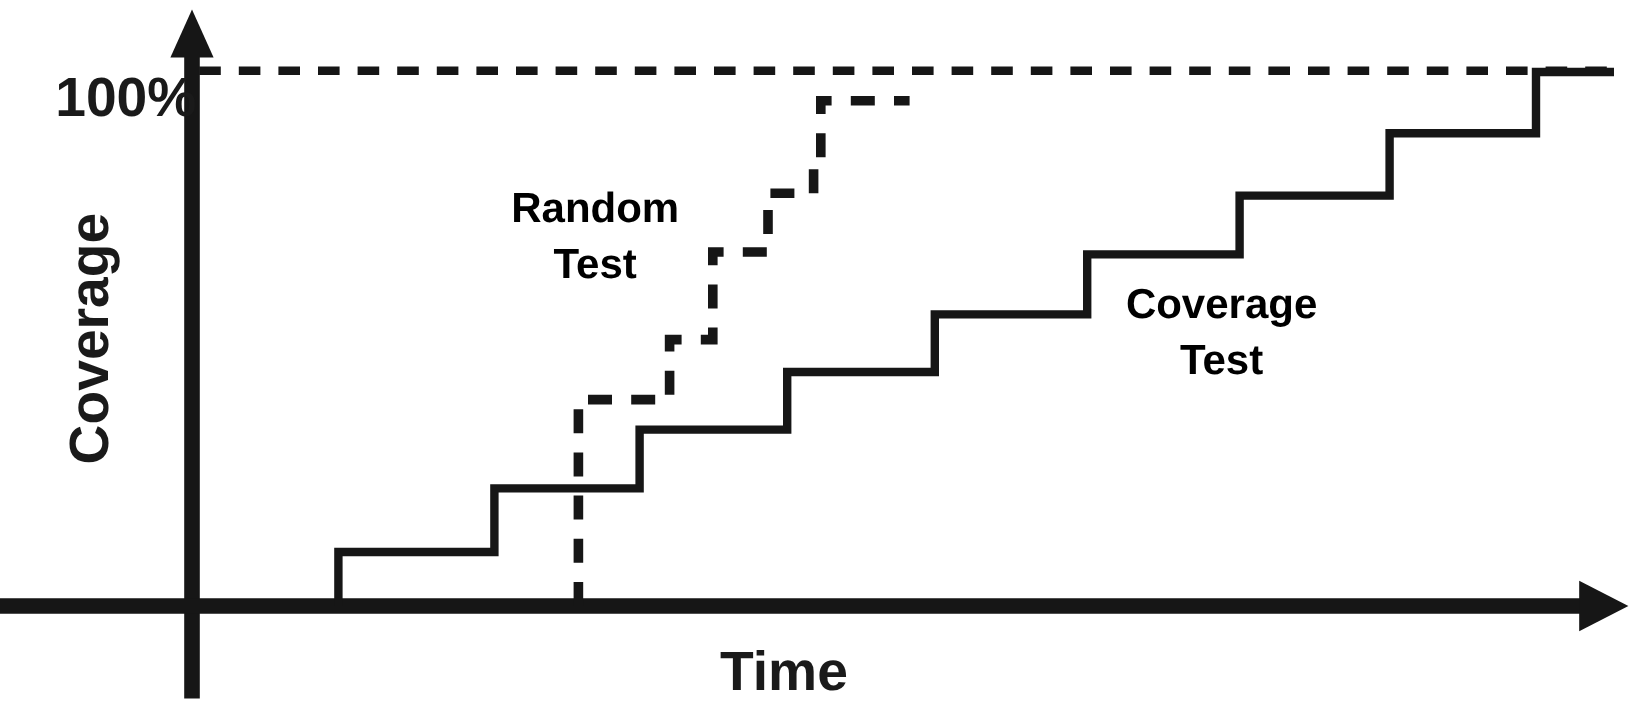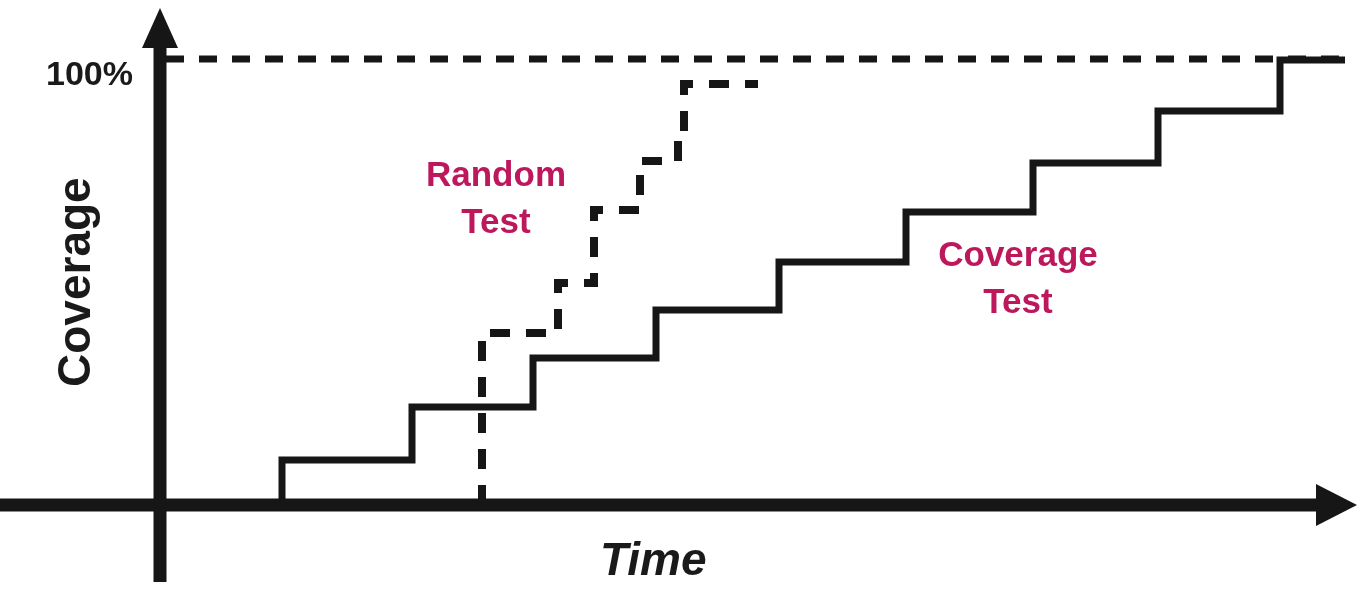--- a/index.html
+++ b/index.html
@@ -36,34 +36,33 @@
     top: 260px;
     transform: rotate(-90deg);
     transform-origin: center center;
     width: 200px;
     text-align: center;
   }
   #x-axis-label {
     font-size: 46px;
     left: 600px;
     top: 532px;
-    font-style: italic;
   }
   #tick-label-100 {
-    font-size: 34px;
+    font-size: 46px;
     left: 46px;
     top: 54px;
     font-weight: bold;
   }
   .series-label {
     position: absolute;
     font-family: "Liberation Sans", sans-serif;
     font-weight: bold;
     font-size: 35px;
-    color: #be185d;
+    color: #000000;
     text-align: center;
     line-height: 1.35;
     white-space: nowrap;
   }
   #label-random-test {
     left: 396px;
     top: 150px;
     width: 200px;
   }
   #label-directed-test {

